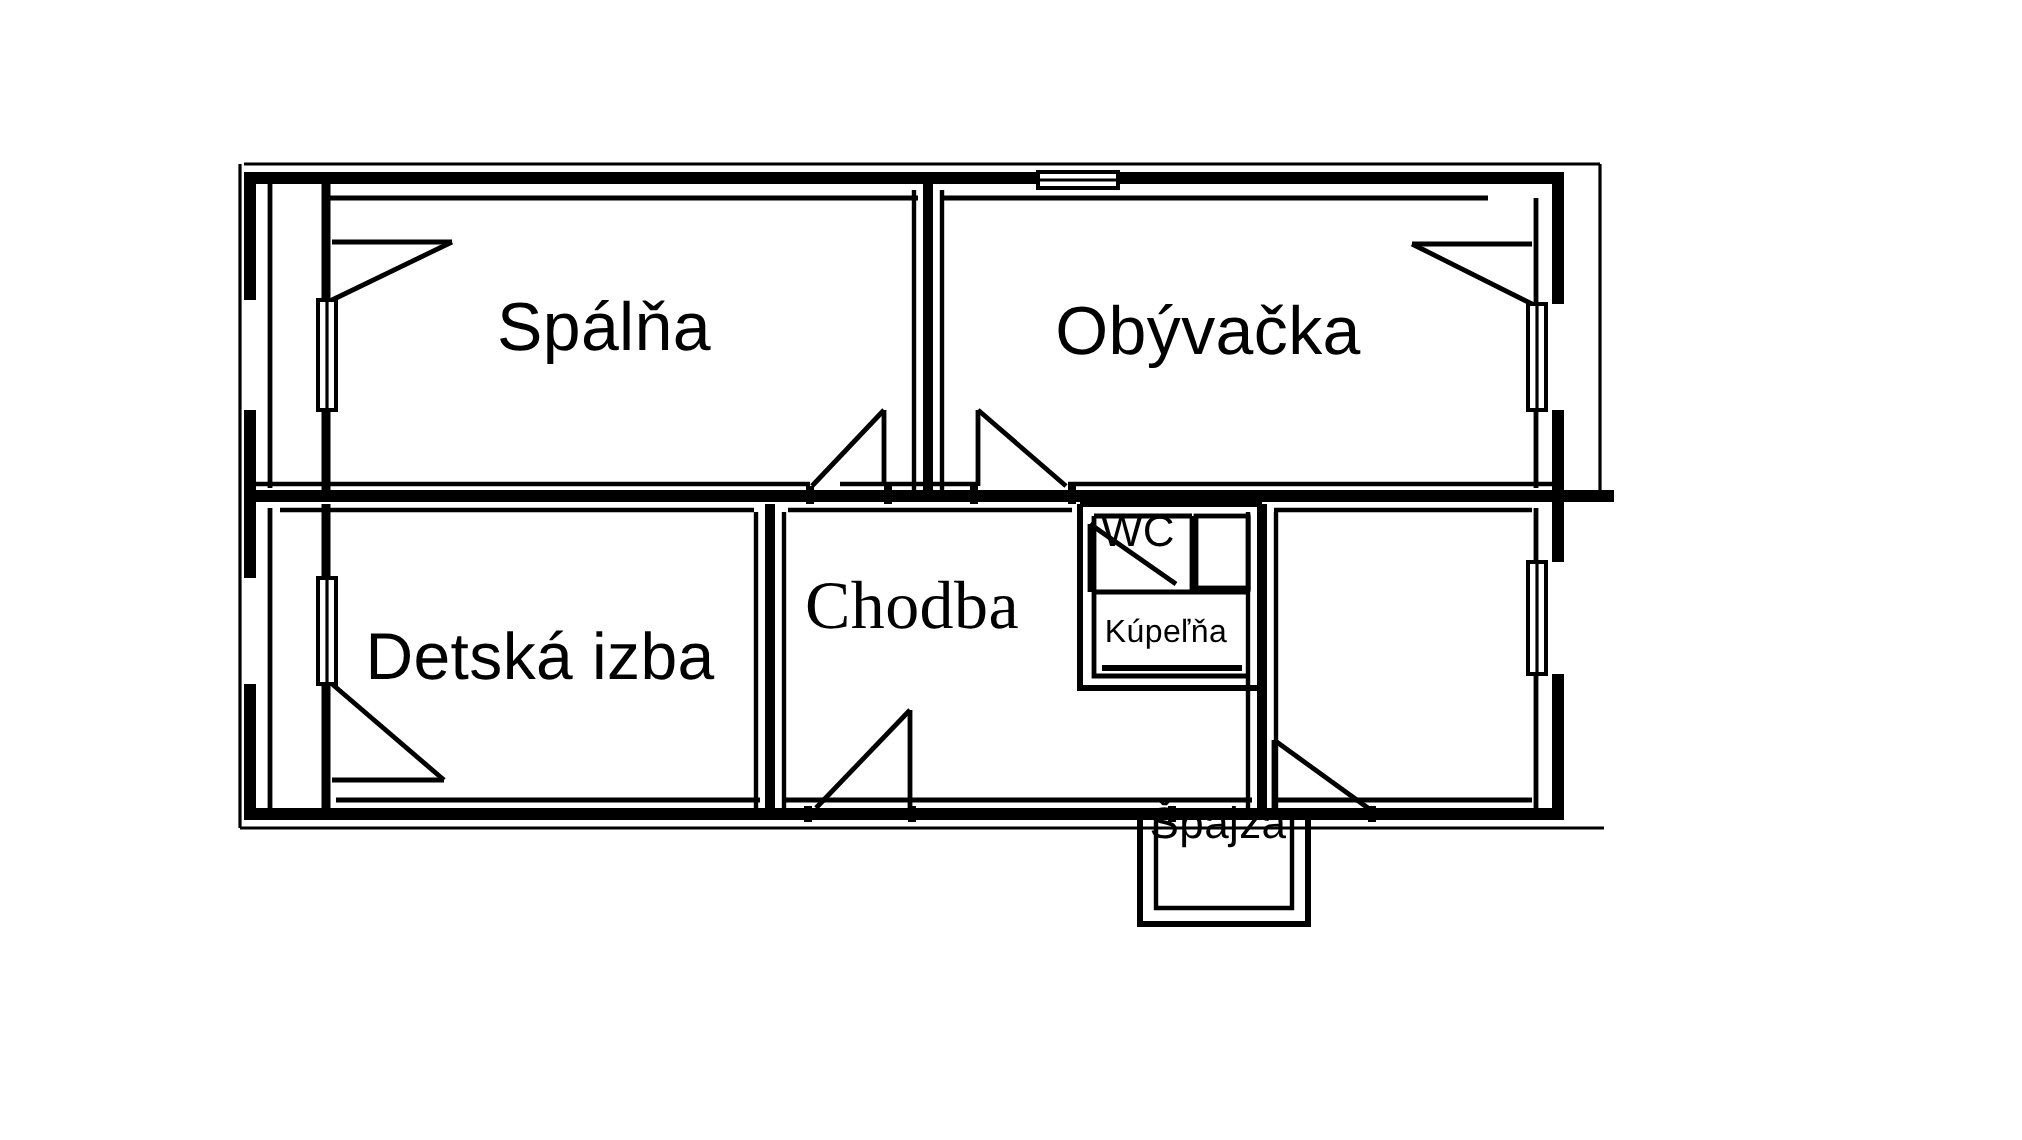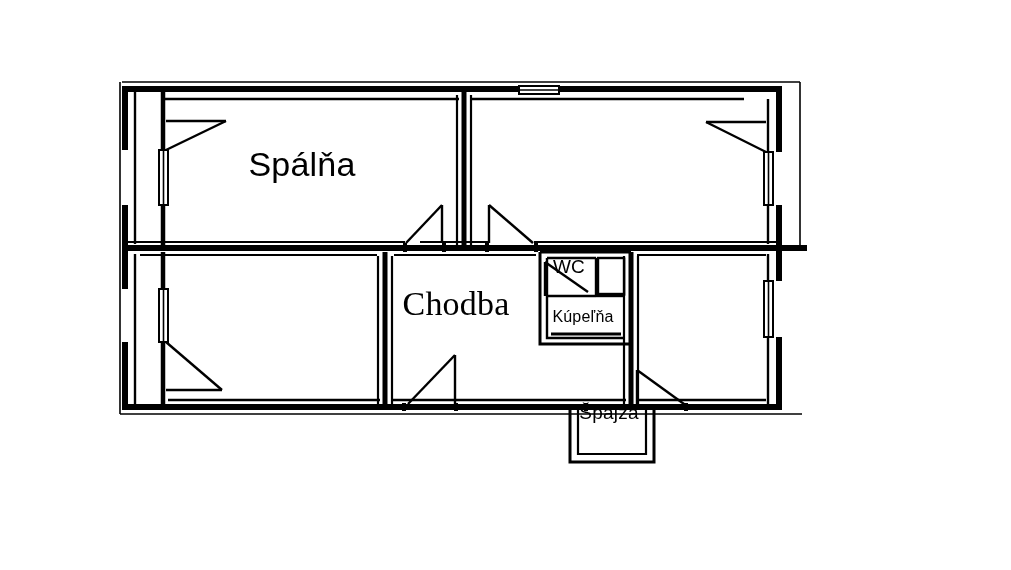--- a/index.html
+++ b/index.html
@@ -32,21 +32,21 @@
     position: absolute;
     color: #000000;
     font-family: "Liberation Sans", sans-serif;
     white-space: nowrap;
     transform: translate(-50%, -50%);
     line-height: 1;
     letter-spacing: 0.2px;
   }
   .lbl-xl { font-size: 34px; }
   .lbl-lg { font-size: 33px; }
-  .lbl-md { font-size: 19px; }
+  .lbl-md { font-size: 22px; }
   .lbl-sm { font-size: 16px; }
 </style>
 </head>
 <body>
 
 <div id="plan-wrap">
 
   <svg id="floorplan-svg" viewBox="0 0 1011 570" xmlns="http://www.w3.org/2000/svg">
 
     <rect x="0" y="0" width="1011" height="570" fill="#ffffff"></rect>
@@ -220,21 +220,23 @@
     </g>
 
     <g fill="none" stroke="#000000" stroke-width="6">
       <path d="M 779 248 L 807 248"></path>
     </g>
 
   </svg>
 
   <div class="room-label lbl-xl" style="left:302px; top:164px;">Spálňa</div>
 
-
+  <div class="room-label lbl-xl" style="left:604px; top:166px;">Obývačka</div>
+
+  <div class="room-label lbl-lg" style="left:270px; top:328px;">Detská izba</div>
 
   <div class="room-label lbl-xl" style="left:456px; top:304px;font-family:Liberation Serif, serif;">Chodba</div>
 
 
   <div class="room-label lbl-md" style="left:569px; top:266px;">WC</div>
 
   <div class="room-label lbl-sm" style="left:583px; top:317px;text-align:center;">Kúpeľňa</div>
 
   <div class="room-label lbl-md" style="left:609px; top:412px;">Špajza</div>
 

